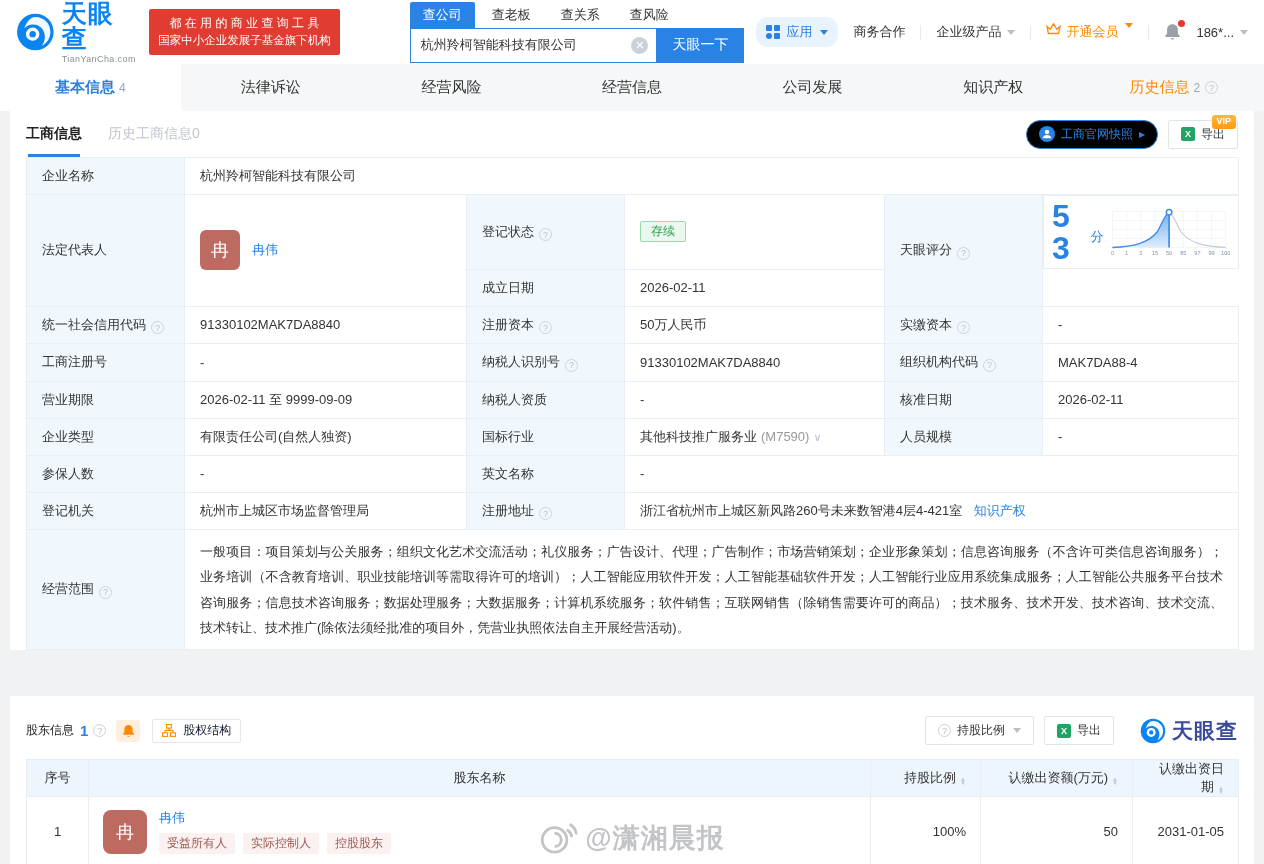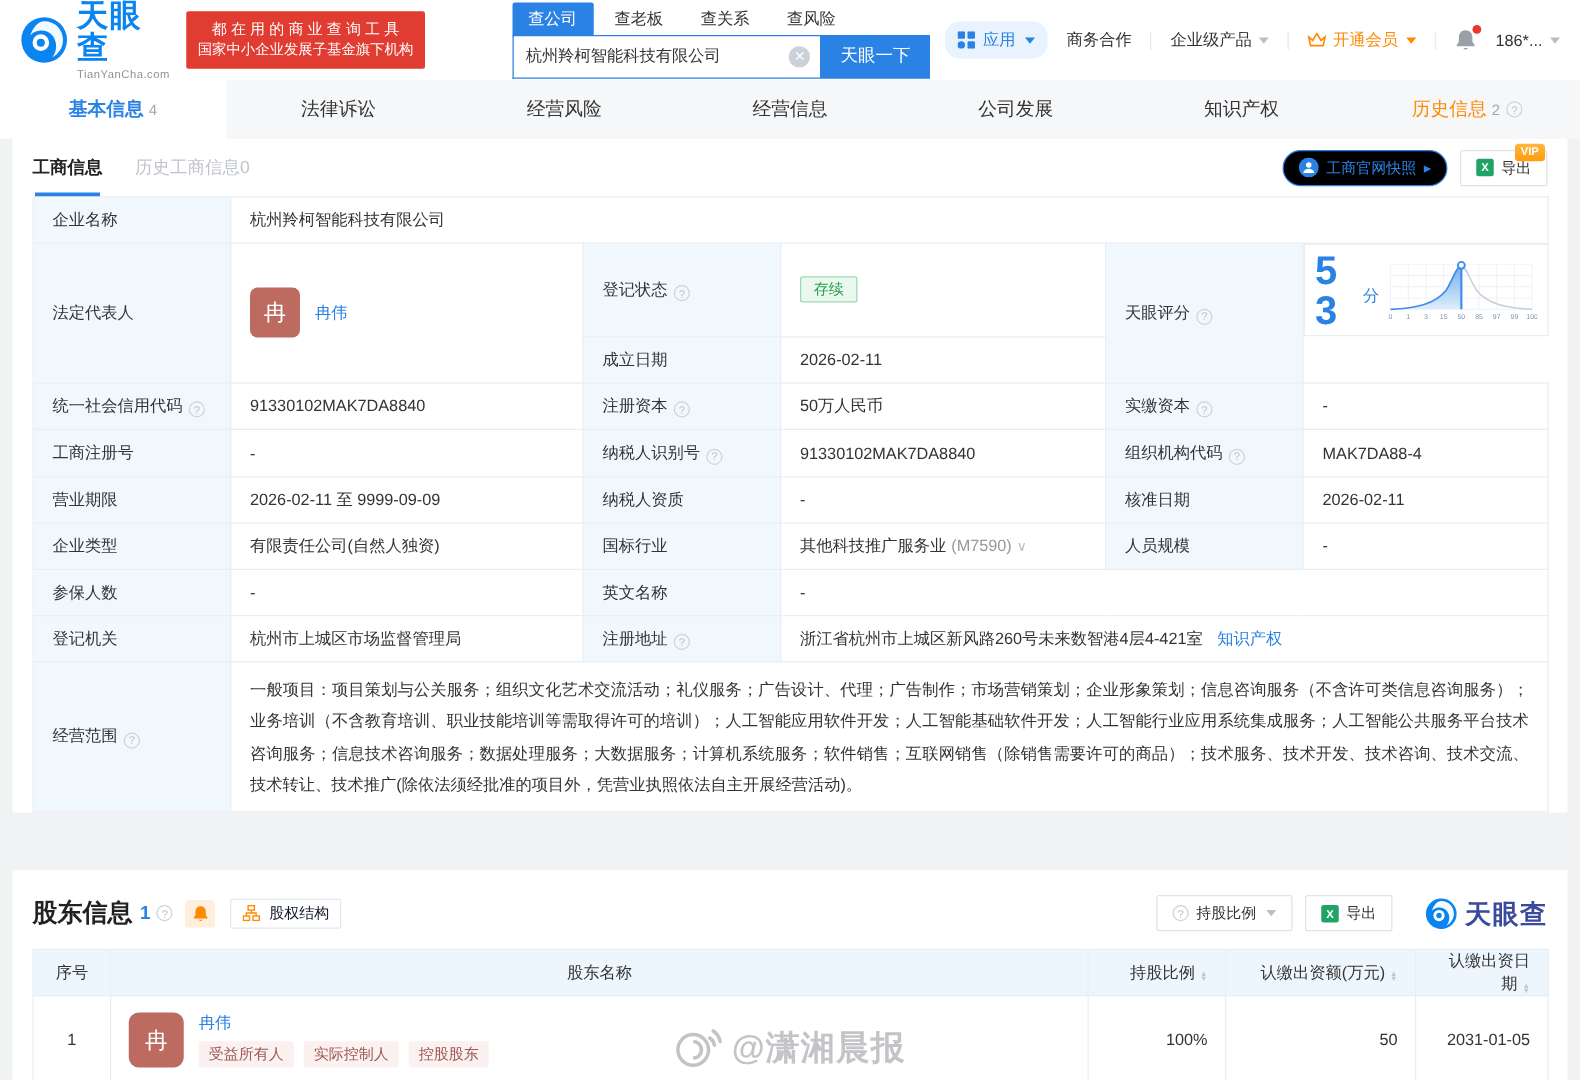--- a/index.html
+++ b/index.html
@@ -20,21 +20,21 @@
   .search-tabs { display:flex; align-items:flex-end; gap:4px; height:26px; }
   .search-tab { font-size:13px; color:#333; padding:4px 13px; cursor:pointer; }
   .search-tab.active { background:#2a82e4; color:#fff; border-radius:2px 2px 0 0; }
   .search-box { display:flex; height:35px; position:relative; }
   .search-input { flex:1; border:1px solid #2a82e4; border-right:none; padding:0 34px 0 10px; font-size:13px; color:#333; outline:none; }
   .clear-ic { position:absolute; right:96px; top:9px; width:17px; height:17px; border-radius:50%; background:#ccd1d9; color:#fff; font-size:11px; display:flex; align-items:center; justify-content:center; cursor:pointer; }
   .search-btn { width:88px; background:#2a82e4; color:#fff; border:none; font-size:14px; cursor:pointer; }
   .top-nav { margin-left:auto; display:flex; align-items:center; gap:15px; font-size:13px; white-space:nowrap; }
   .app-pill { background:#e9f3fe; color:#2a82e4; border-radius:12px; padding:6px 10px; display:flex; align-items:center; gap:6px; cursor:pointer; }
   .nav-item { color:#333; display:flex; align-items:center; gap:4px; cursor:pointer; }
-  .vip-link { color:#ff8a00; display:flex; align-items:center; gap:5px; cursor:pointer; }
+  .vip-link { color:#ff8a00; display:flex; align-items:flex-start; gap:5px; cursor:pointer; }
   .caret { width:0; height:0; border-left:4px solid transparent; border-right:4px solid transparent; border-top:5px solid #b9bfc8; display:inline-block; margin-left:2px; }
   .vip-link .caret { border-top-color:#ff8a00; }
   .vdiv { width:1px; height:15px; background:#e7e9ec; }
   .bell-wrap { position:relative; cursor:pointer; display:flex; }
   .bell-dot { position:absolute; top:-3px; right:-4px; width:7px; height:7px; border-radius:50%; background:#e8382f; }
   
   .tabbar { height:47px; background:#f6f7f9; display:flex; }
   .tab { flex:1; display:flex; align-items:center; justify-content:center; font-size:15px; color:#333; cursor:pointer; position:relative; }
   .tab.active { background:#fff; color:#2a82e4; font-weight:bold; }
   .tab .cnt { font-size:12px; color:#9aa7b8; margin-left:4px; font-weight:normal; }
@@ -62,21 +62,21 @@
   .score-cell { display:flex; align-items:center; gap:6px; padding:4px 8px !important; }
   .score-num { font-size:32px; font-weight:bold; color:#2a82e4; line-height:1; }
   .score-unit { font-size:13px; color:#2a82e4; margin-top:10px; }
   .code-gray { color:#999; margin-left:4px; }
   .chev { color:#b7bdc6; font-size:11px; margin-left:4px; }
   .scope-text { line-height:1.95; text-align:justify; color:#333; }
   
   .band { height:30px; }
   
   .sh-head { display:flex; align-items:center; padding:20px 0 14px; }
-  .sh-title { font-size:20px; font-weight:bold; color:#222; }
+  .sh-title { font-size:12px; font-weight:normal; color:#222; }
   .sh-count { font-size:15px; font-weight:bold; color:#2a82e4; margin-left:6px; }
   .bell-chip { width:24px; height:22px; background:#fdeedd; border-radius:3px; display:flex; align-items:center; justify-content:center; margin-left:10px; cursor:pointer; }
   .btn-structure { height:24px; border:1px solid #e4e7eb; background:#fff; border-radius:2px; display:flex; align-items:center; gap:7px; padding:0 9px; font-size:12px; color:#0f172a; margin-left:12px; cursor:pointer; }
   .brand-logo { display:flex; align-items:center; gap:6px; margin-left:16px; }
   .brand-logo span { font-size:21px; font-weight:bold; color:#3a4b9b; letter-spacing:1px; }
   .sh-table { border-collapse:collapse; width:1212px; table-layout:fixed; font-size:13px; }
   .sh-table th { background:#eef6fd; border:1px solid #e9eef4; height:36px; font-weight:normal; color:#333; padding:0 14px; text-align:left; }
   .sh-table td { border:1px solid #e9eef4; height:70px; padding:0 14px; }
   .sh-table .c-r { text-align:right; }
   .sh-table .c-c { text-align:center; }

